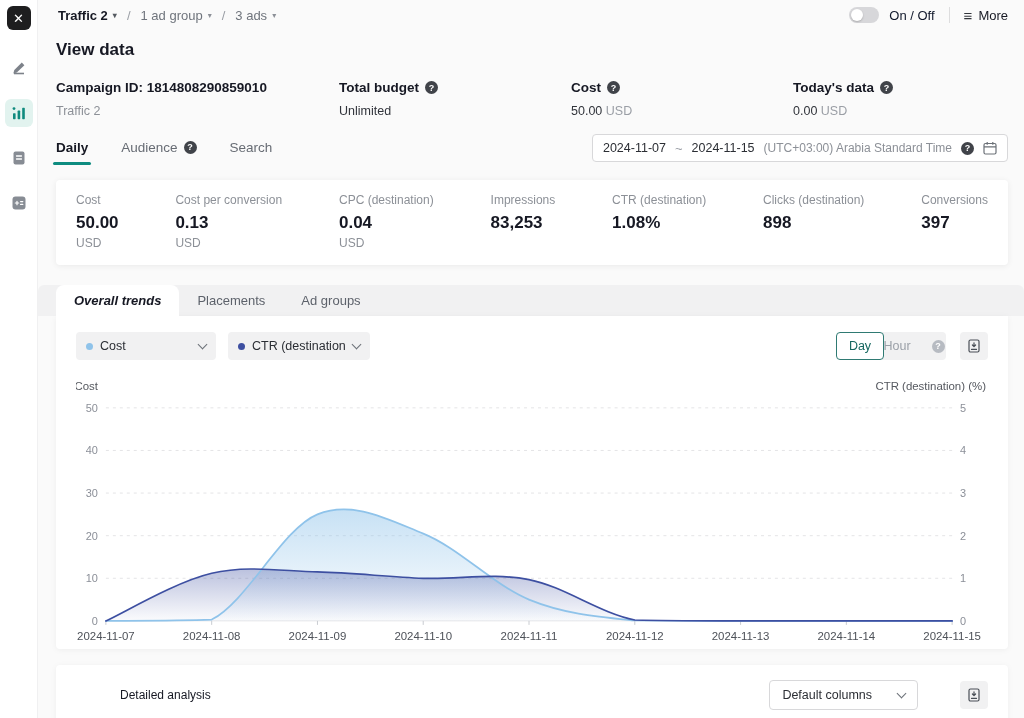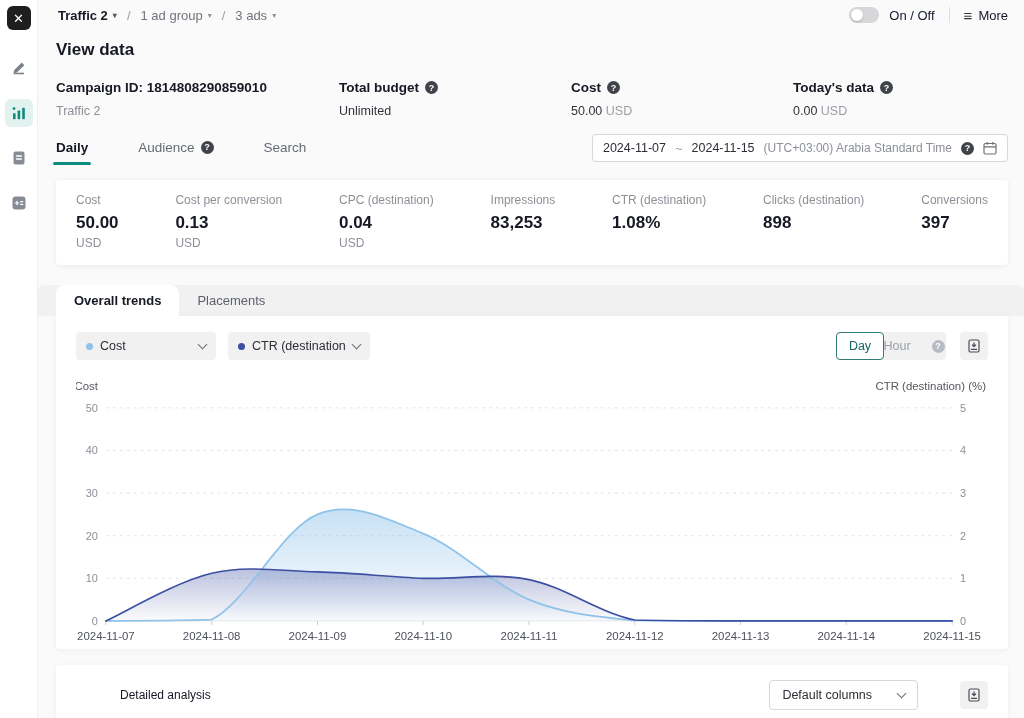--- a/index.html
+++ b/index.html
@@ -43,40 +43,40 @@
   .campaign-info { display:grid; grid-template-columns:283px 232px 222px 1fr; }
   .ci-head { font-size:13.5px; font-weight:700; display:flex; align-items:center; gap:6px; }
   .ci-sub { margin-top:9px; font-size:12.5px; color:#31343b; }
   .ci-sub.gray { color:#8c9097; }
   .unit { color:#9a9ea5; }
   .help { width:13px; height:13px; border-radius:50%; background:#404349; color:#fff; font-size:9px; font-weight:700; display:inline-flex; align-items:center; justify-content:center; flex:none; cursor:pointer; }
   .help.light { background:#b7bbc2; }
 
   
   .tabs-row { margin-top:16px; display:flex; align-items:center; justify-content:space-between; }
-  .view-tabs { display:flex; align-items:center; gap:50px; }
+  .view-tabs { display:flex; align-items:center; gap:33px; }
   .vtab { font-size:13.5px; color:#676c74; display:flex; align-items:center; gap:6px; padding-bottom:2px; position:relative; cursor:pointer; }
   .vtab.active { color:#161823; font-weight:700; }
   .vtab.active::after { content:""; position:absolute; left:50%; transform:translateX(-50%); bottom:-8px; width:38px; height:3px; border-radius:2px; background:#0e8c80; }
   .date-range { border:1px solid #d8d8da; border-radius:4px; height:28px; background:#fff; display:flex; align-items:center; gap:9px; padding:0 10px; cursor:pointer; }
   .date-range .date { font-size:12.5px; font-weight:500; color:#2b2e34; }
   .date-range .tilde { color:#9a9ea5; }
   .date-range .tz { font-size:12px; color:#8c9097; }
 
   
   .metrics-card { margin-top:18px; background:#fff; border-radius:4px; box-shadow:0 1px 6px rgba(0,0,0,.07); padding:13px 20px 15px; display:flex; justify-content:space-between; }
   .m-label { font-size:12px; color:#8c9097; white-space:nowrap; }
   .m-value { font-size:17px; font-weight:700; margin:6px 0 3px; }
   .m-unit { font-size:12px; color:#8c9097; min-height:14px; }
 
   
   .trends { margin-top:20px; }
   .trend-tabs { background:#f1f1f2; margin-left:-18px; margin-right:-16px; padding-left:18px; padding-right:16px; display:flex; height:31px; border-radius:6px 6px 0 0; }
   .ttab { padding:0 18px; display:flex; align-items:center; font-size:13px; color:#5d626b; cursor:pointer; }
-  .ttab.active { background:#fff; border-radius:8px 8px 0 0; color:#161823; font-weight:700; }
+  .ttab.active { background:#fff; border-radius:8px 8px 0 0; color:#161823; font-weight:700;font-style:italic; }
   .trend-card { background:#fff; border-radius:0 0 4px 4px; padding:16px 20px 4px; box-shadow:0 1px 6px rgba(0,0,0,.05); }
   .chart-controls { display:flex; align-items:center; justify-content:space-between; }
   .cc-left { display:flex; align-items:center; gap:12px; }
   .pill { background:#f1f1f2; border-radius:4px; height:28px; display:flex; align-items:center; gap:7px; padding:0 10px; font-size:12.5px; color:#2b2e34; cursor:pointer; }
   .pill.w { min-width:140px; }
   .dot { width:7px; height:7px; border-radius:50%; flex:none; }
   .dot-cost { background:#8fc3ea; }
   .dot-ctr { background:#3d4fa1; }
   .chev { width:7px; height:7px; border-right:1.4px solid #6b7077; border-bottom:1.4px solid #6b7077; transform:rotate(45deg); display:inline-block; margin-left:auto; margin-top:-3px; flex:none; }
   .pill .chev { margin-left:auto; }
@@ -262,20 +262,23 @@
     </div>
   </section>
 
   <section class="trends">
     <nav class="trend-tabs">
       <div class="ttab active">
           <span>Overall trends</span>
         </div>
       <div class="ttab">
           <span>Placements</span>
+        </div>
+      <div class="ttab">
+          <span>Ad groups</span>
         </div>
     </nav>
     <div class="trend-card">
       <div class="chart-controls">
         <div class="cc-left">
           <div class="pill w">
             <span class="dot dot-cost"></span>
             <span>Cost</span>
             <span class="chev"></span>
           </div>

